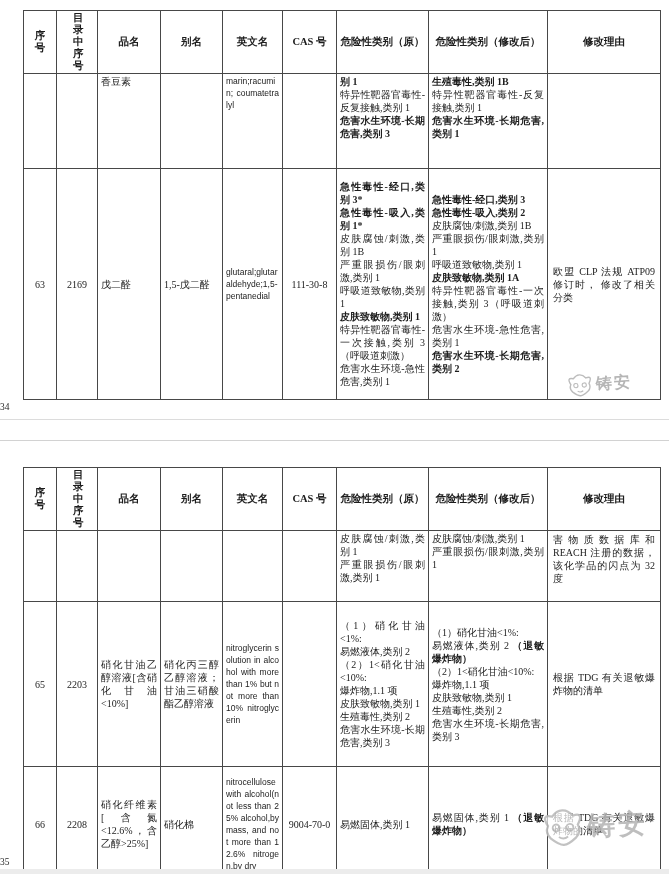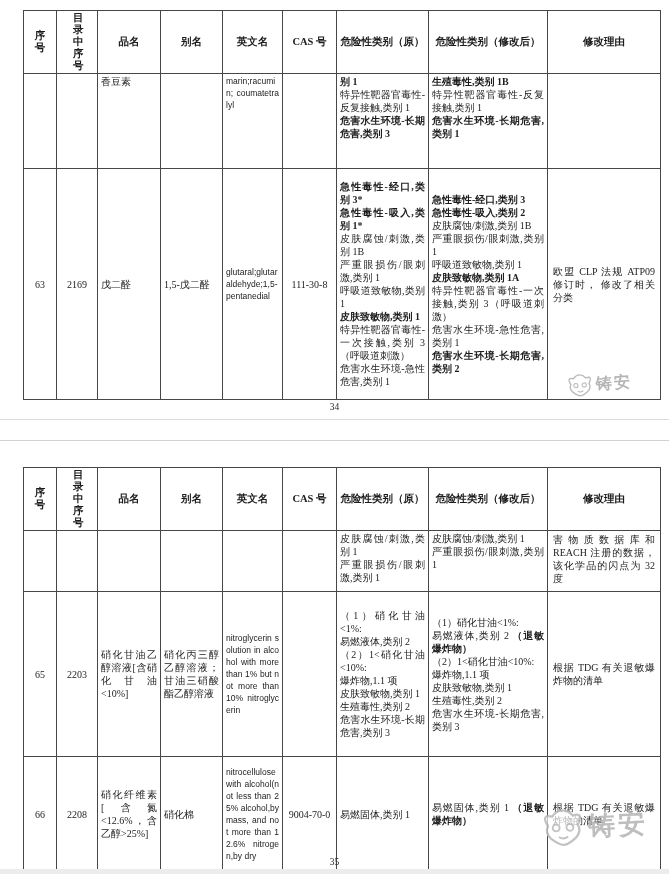--- a/index.html
+++ b/index.html
@@ -29,27 +29,27 @@
   .c-name,.c-alias{text-align:justify;margin-top:28px;}
   .c-en{font-size:8.5px;line-height:12px;text-align:justify;word-break:break-all;font-family:Liberation Sans, sans-serif;}
   .c-cas{text-align:center;font-size:10px;}
   .c-haz{text-align:justify;vertical-align:middle;}
   .c-reason{text-align:justify;padding:2px 5px;vertical-align:middle;margin-top:16px;}
   .hz-line{min-height:13px;}
   .b{font-weight:bold;}
   #table-34 tbody tr:nth-child(1){height:95px;}
   #table-34 tbody tr:nth-child(2){height:231px;}
   #table-34 tbody tr:nth-child(3){height:17px;}
-  #table-35 tbody tr:nth-child(1){height:61px;}
+  #table-35 tbody tr:nth-child(1){height:71px;}
   #table-35 tbody tr:nth-child(2){height:165px;}
   #table-35 tbody tr:nth-child(3){height:115px;}
   #table-34 tbody tr:nth-child(1) td,
   #table-35 tbody tr:nth-child(1) td{vertical-align:top;}
   .page-num{
-    position:absolute;left:0;right:0;text-align:center;
+    position:absolute;left:0;right:0;
     font-size:9.5px;color:#2a2a2a;
   }
   #page-num-34{top:402px;}
   #page-num-35{top:857px;}
   .divider{position:absolute;left:0;width:669px;height:0;border-top:1px solid #dcdcdc;}
   #divider-1{top:419px;}
   #divider-2{top:440px;border-top-color:#d2d2d2;}
   #bottom-band{position:absolute;left:0;top:869px;width:669px;height:5px;background:#ececec;}
   .watermark{
     position:absolute;display:flex;align-items:center;gap:2px;

